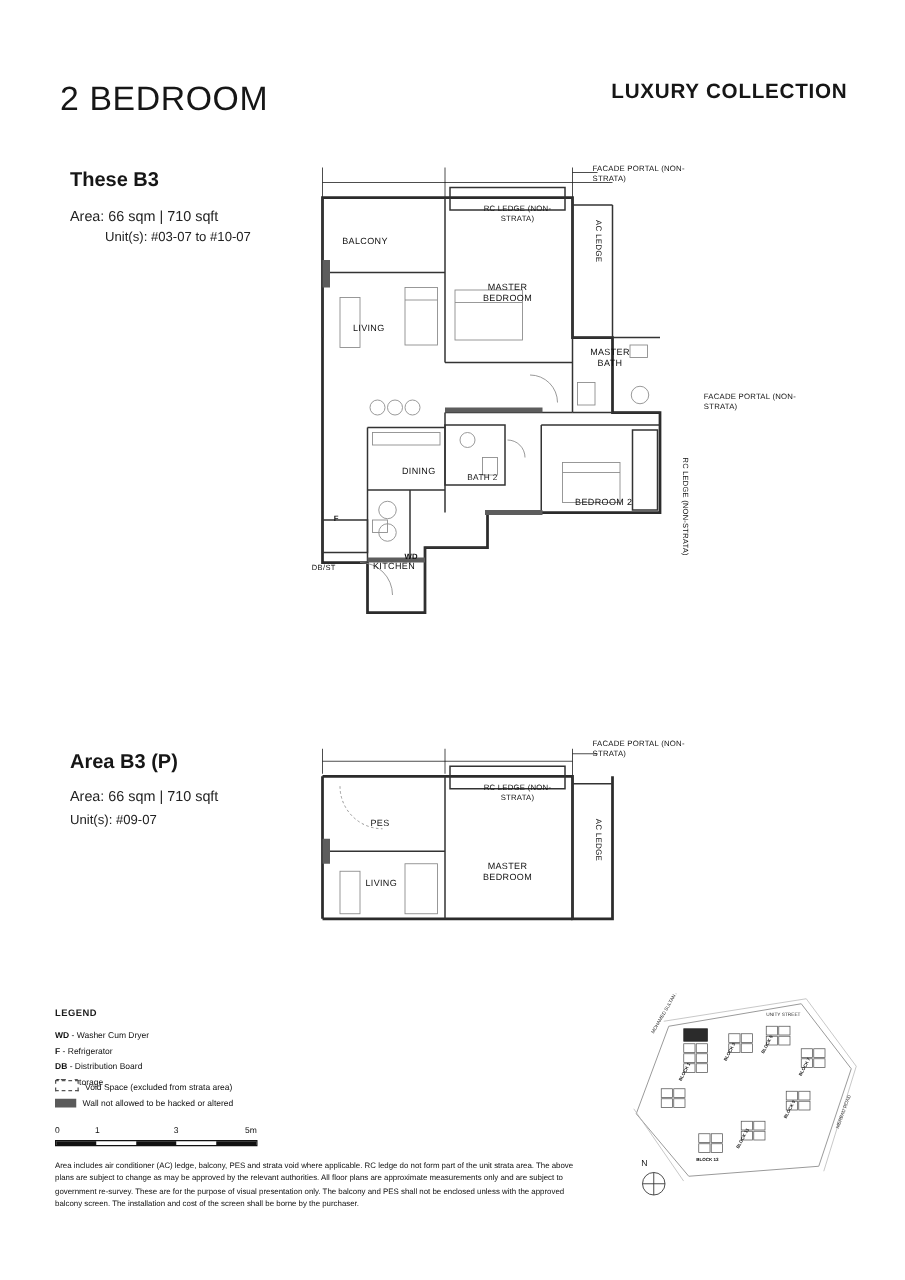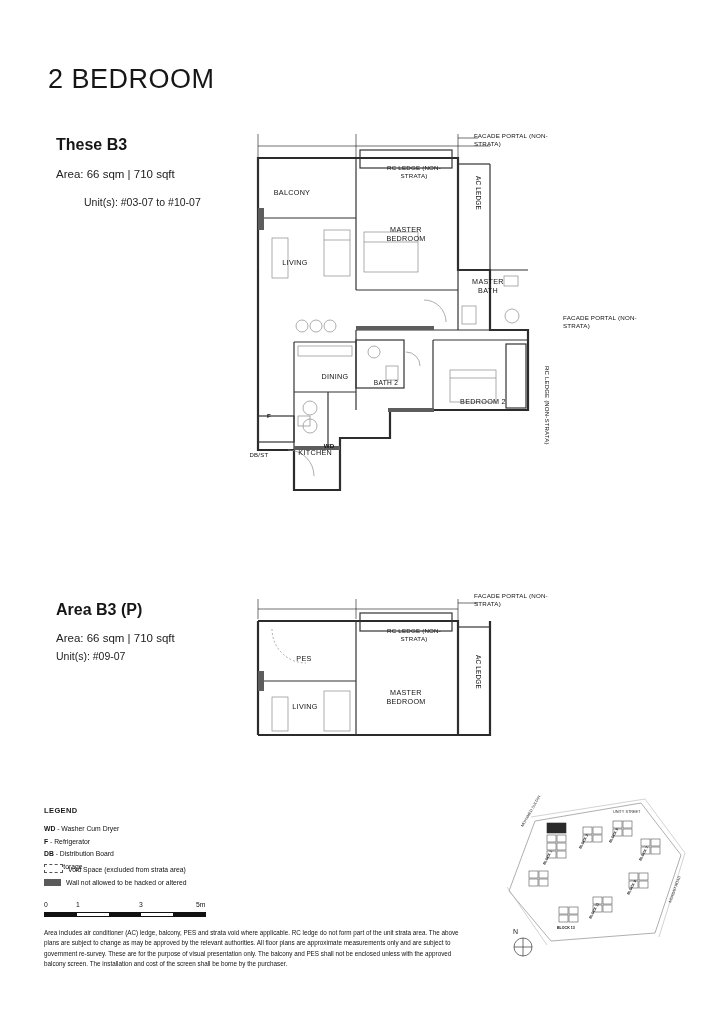--- a/index.html
+++ b/index.html
@@ -87,24 +87,25 @@
   .lbl { position:absolute; font-size:6.2px; color:#111; letter-spacing:0.2px; text-align:center; line-height:1.25;}
   .lbl-b { font-weight:700; }
   .rm  { position:absolute; font-size:7.2px; color:#111; text-align:center; line-height:1.3; letter-spacing:0.3px;}
 </style>
 </head>
 <body>
 
 <div class="page">
 
   <div class="title-main">2 BEDROOM</div>
+  <div class="title-collection">LUXURY COLLECTION</div>
 
   <div class="type-head" style="left:56px; top:136px;">These B3</div>
   <div class="type-area" style="left:56px; top:166px;">Area: 66 sqm | 710 sqft</div>
-  <div class="type-units" style="left:56px; top:196px;padding-left:28px;">Unit(s): #03-07 to #10-07</div>
+  <div class="type-units" style="left:56px; top:184px;padding-left:28px;">Unit(s): #03-07 to #10-07</div>
 
   <div class="plan" style="left:228px; top:120px;">
     <svg width="400" height="410" viewBox="0 0 400 410" xmlns="http://www.w3.org/2000/svg">
       <g fill="none" stroke="#111" stroke-width="0.6">
 
         <line x1="30" y1="14" x2="30" y2="38"></line>
         <line x1="128" y1="14" x2="128" y2="38"></line>
         <line x1="30" y1="26" x2="128" y2="26"></line>
         <line x1="128" y1="26" x2="230" y2="26"></line>
         <line x1="230" y1="14" x2="230" y2="44"></line>

